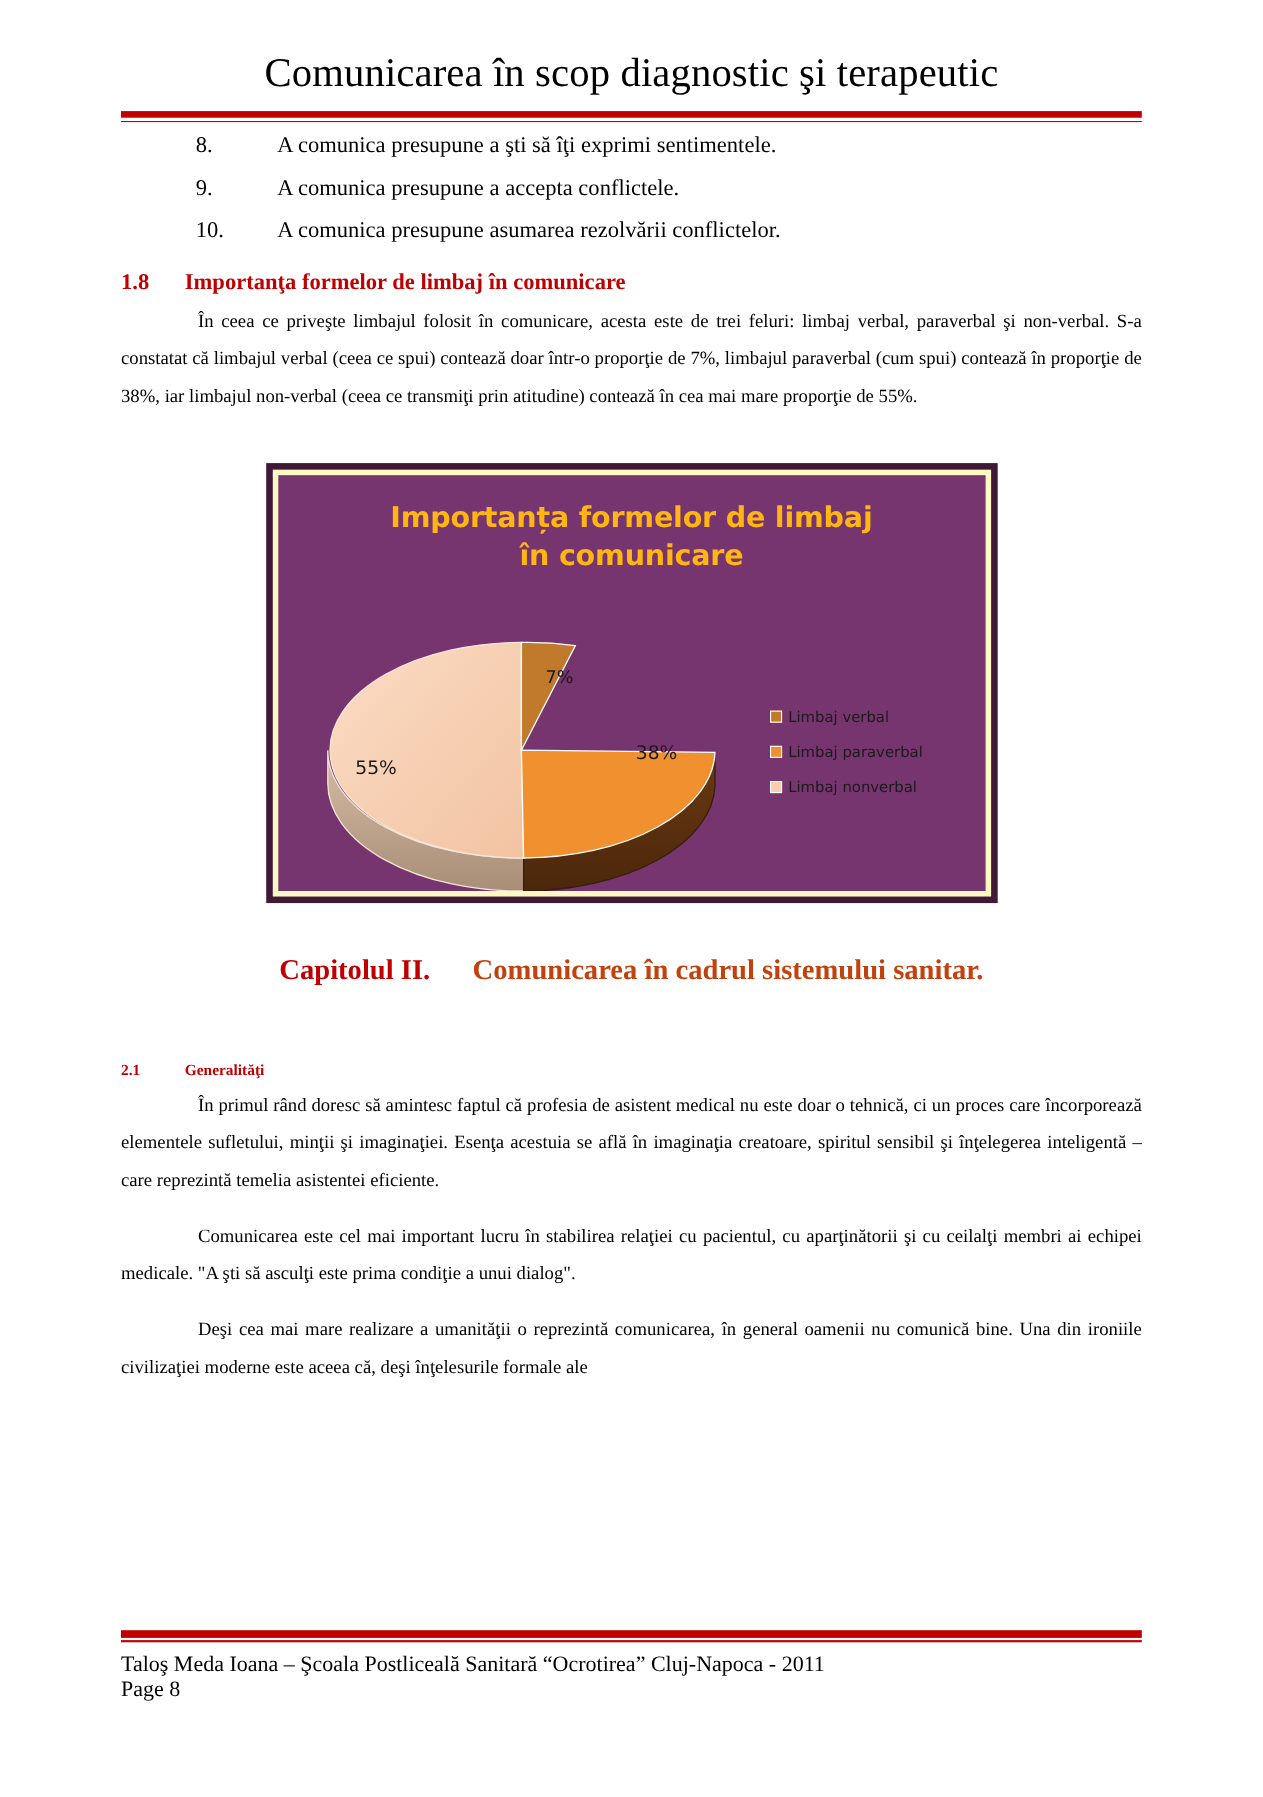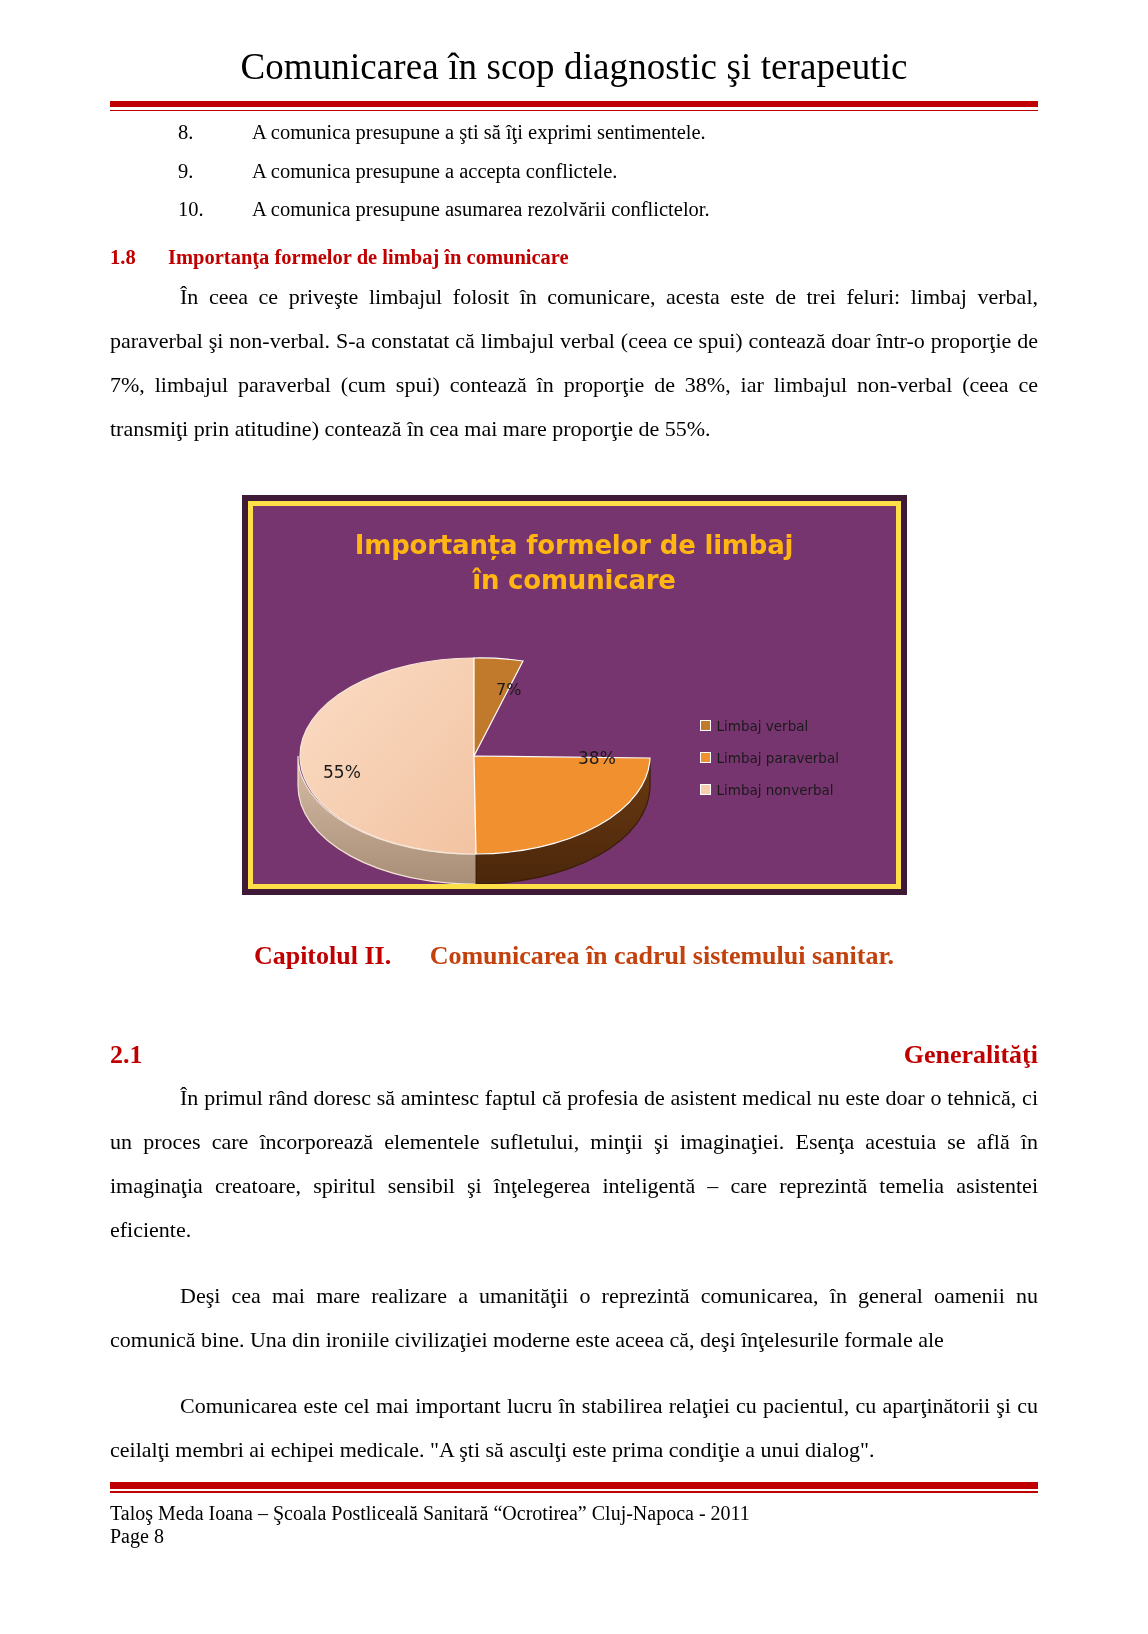--- a/index.html
+++ b/index.html
@@ -85,21 +85,21 @@
     font-size: 20.5px;
     margin-top: 26px;
     display: flex;
   }
   .sec-heading .sec-no {
     width: 58px;
     flex: 0 0 58px;
   }
 
   .para {
-    font-size: 22px;
+    font-size: 17px;
     line-height: 2.0;
     text-align: justify;
     text-justify: inter-word;
     margin-top: 6px;
   }
   .para.indent { text-indent: 70px; }
 
   
   .chart-wrap {
     margin-top: 44px;
@@ -110,21 +110,21 @@
     width: 665px;
     height: 400px;
     background: #3e1a36;
     padding: 6px;
     box-sizing: border-box;
     position: relative;
   }
   .chart-frame-inner {
     width: 100%;
     height: 100%;
-    border: 5px solid #fde047;
+    border: 5px solid #fef9c3;
     box-sizing: border-box;
     background: #77356f;
     position: relative;
     overflow: hidden;
   }
 
   .chart-title {
     position: absolute;
     left: 0;
     top: 22px;
@@ -177,24 +177,23 @@
     font-size: 26px;
     font-weight: bold;
     line-height: 1.1;
   }
   .chapter .chap-no { color: #c00000; }
   .chapter .chap-title { color: #c2410c; margin-left: 32px; }
 
   .sec-heading-2 {
     color: #c00000;
     font-weight: bold;
-    font-size: 26px;
+    font-size: 14px;
     margin-top: 70px;
     display: flex;
-    justify-content: space-between;
   }
   .sec-heading-2 .sec-no {
     width: 58px;
     flex: 0 0 58px;
   }
 
   
   .footer {
     position: absolute;
     left: 110px;
@@ -315,22 +314,22 @@
       <span class="chap-no">Capitolul II.</span>
       <span class="chap-title">Comunicarea în cadrul sistemului sanitar.</span>
     </div>
 
     <div class="sec-heading-2">
       <span class="sec-no">2.1</span>
       <span>Generalităţi</span>
     </div>
 
     <p class="para indent">În primul rând doresc să amintesc faptul că profesia de asistent medical nu este doar o tehnică, ci un proces care încorporează elementele sufletului, minţii şi imaginaţiei. Esenţa acestuia se află în imaginaţia creatoare, spiritul sensibil şi înţelegerea inteligentă – care reprezintă temelia asistentei eficiente.</p>
+    <p class="para indent">Comunicarea este cel mai important lucru în stabilirea relaţiei cu pacientul, cu aparţinătorii şi cu ceilalţi membri ai echipei medicale. "A şti să asculţi este prima condiţie a unui dialog".</p>
     <p class="para indent">Deşi cea mai mare realizare a umanităţii o reprezintă comunicarea, în general oamenii nu comunică bine. Una din ironiile civilizaţiei moderne este aceea că, deşi înţelesurile formale ale</p>
-    <p class="para indent">Comunicarea este cel mai important lucru în stabilirea relaţiei cu pacientul, cu aparţinătorii şi cu ceilalţi membri ai echipei medicale. "A şti să asculţi este prima condiţie a unui dialog".</p>
 
   </div>
 
   <div class="footer">
     <div class="footer-rule"></div>
     <div class="footer-text">
       <span>Taloş Meda Ioana – Şcoala Postliceală Sanitară “Ocrotirea” Cluj-Napoca - 2011</span>
       <span>Page 8</span>
     </div>
   </div>

